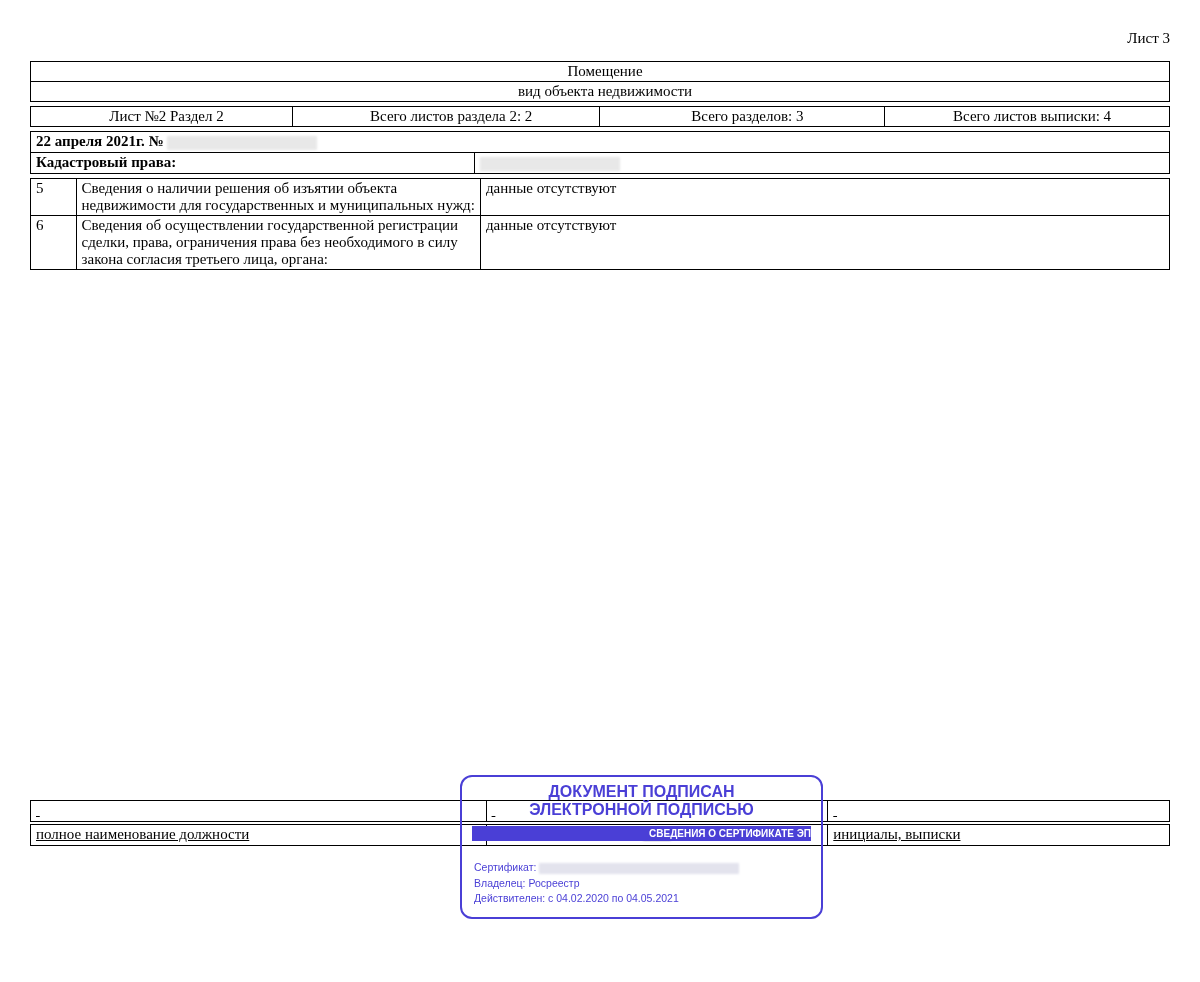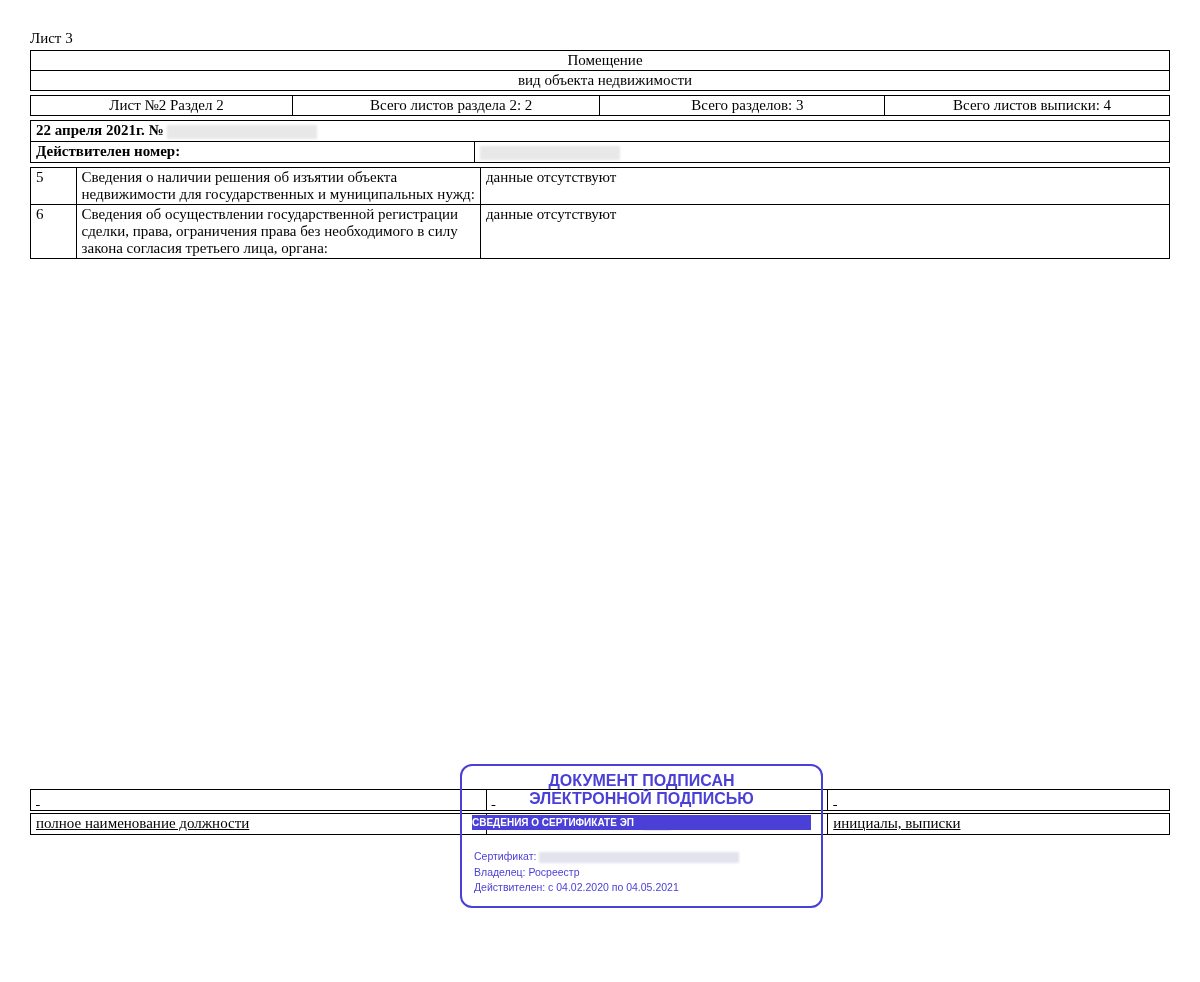--- a/index.html
+++ b/index.html
@@ -11,21 +11,22 @@
     color: #000;
   }
   .page {
     width: 1140px;
     margin: 0 auto;
     padding: 30px;
     position: relative;
     min-height: 920px;
   }
   .page-number {
-    margin-bottom: 3px;
+    text-align: right;
+    margin-bottom: 14px;
     font-size: 15px;
   }
   table {
     border-collapse: collapse;
     width: 100%;
   }
   td {
     border: 1px solid #000;
     padding: 1px 5px;
     vertical-align: top;
@@ -61,21 +62,21 @@
   .sig-line-top {
     text-align: center;
     color: #4a3fd6;
     font-weight: bold;
     font-size: 16px;
     line-height: 1.15;
   }
   .sig-bar {
     background: #4a3fd6;
     color: #fff;
-    text-align: left;
+    text-align: right;
     font-size: 10px;
     font-weight: bold;
     padding: 2px 0;
     margin: 6px -2px 18px -2px;
   }
   .sig-detail {
     color: #4a3fd6;
     font-size: 10.5px;
     line-height: 1.5;
     margin-top: 19px;
@@ -125,21 +126,21 @@
 
   <table class="nr-table">
     <tbody>
         <tr>
       <td colspan="2">
         <span>22 апреля 2021г. №</span>
         <span class="redacted" style="width:150px;"></span>
       </td>
     </tr>
     <tr>
-      <td style="width:39%">Действителен номер:</td>
+      <td style="width:39%">Кадастровый права:</td>
       <td>
         <span class="redacted" style="width:140px;"></span>
       </td>
     </tr>
   </tbody>
     </table>
 
   <div class="gap"></div>
 
   <table>

